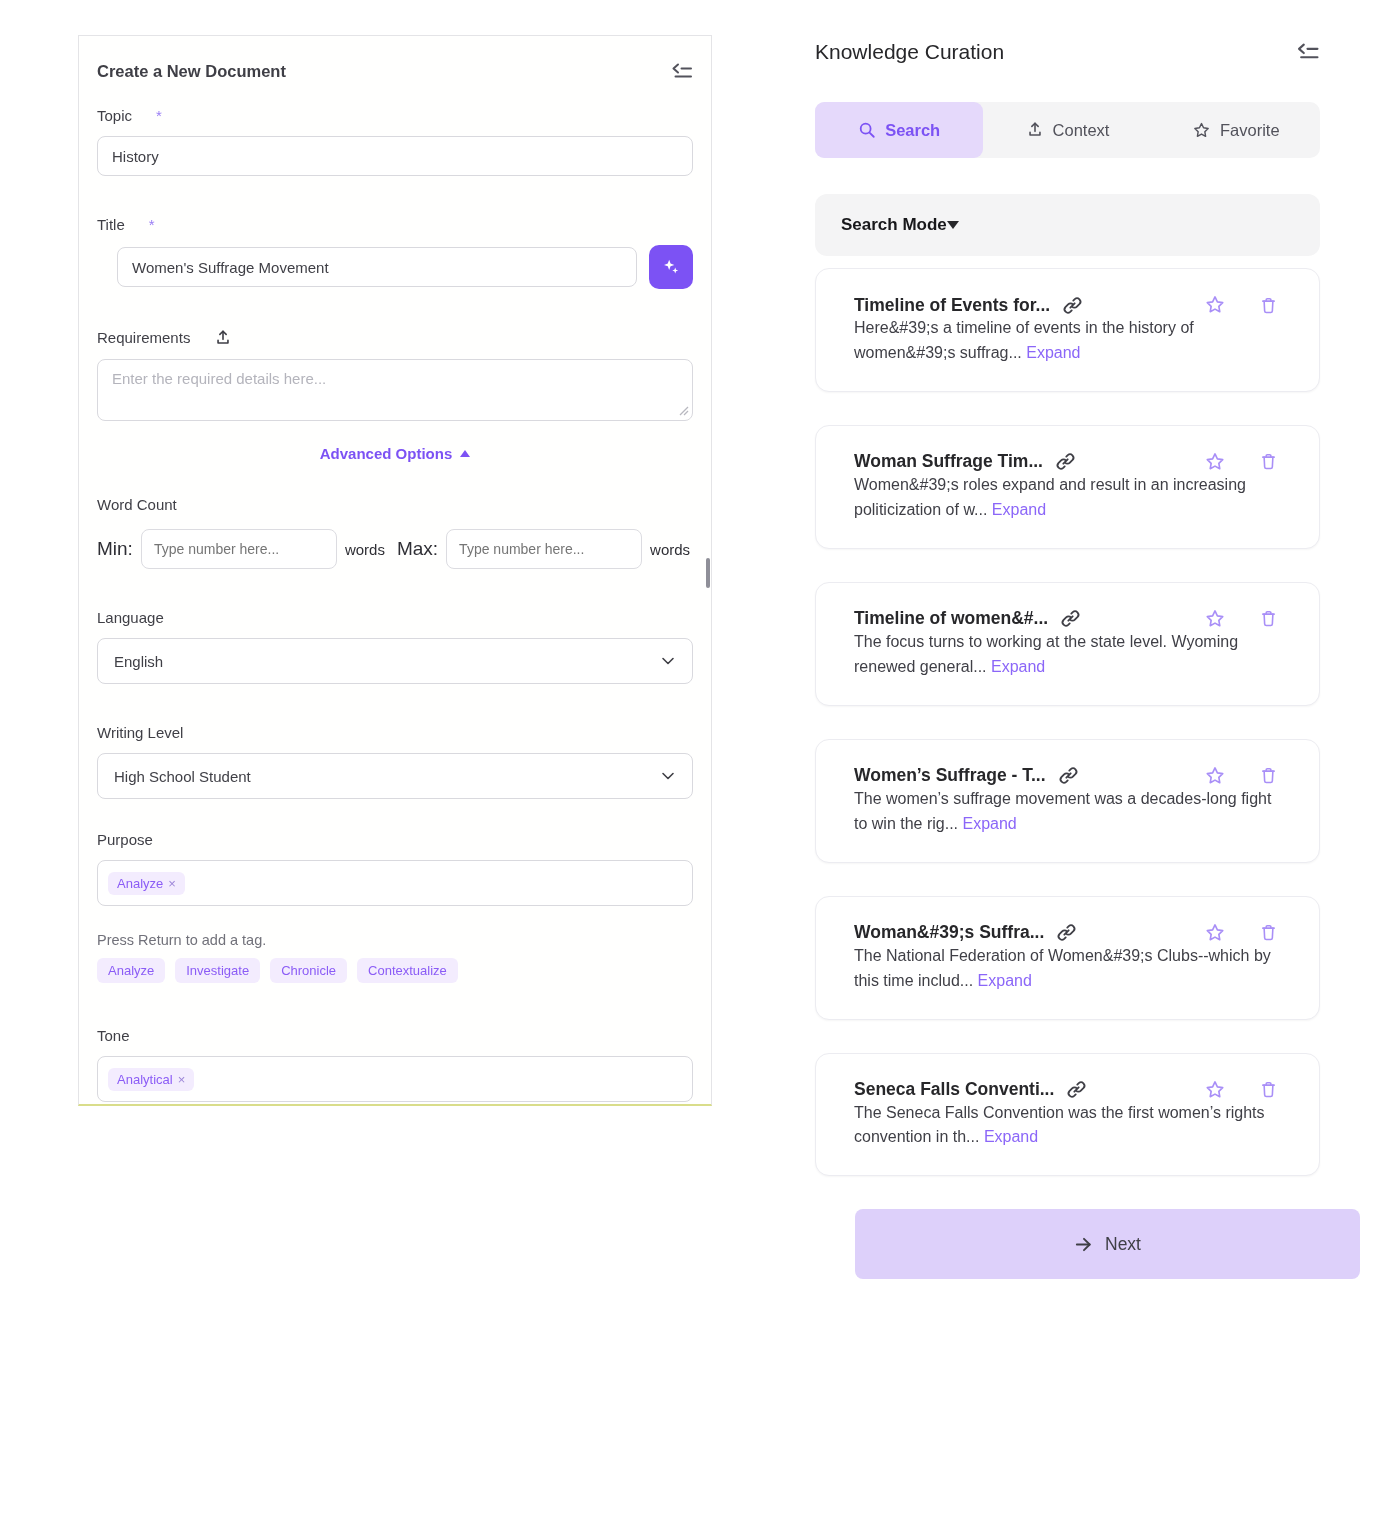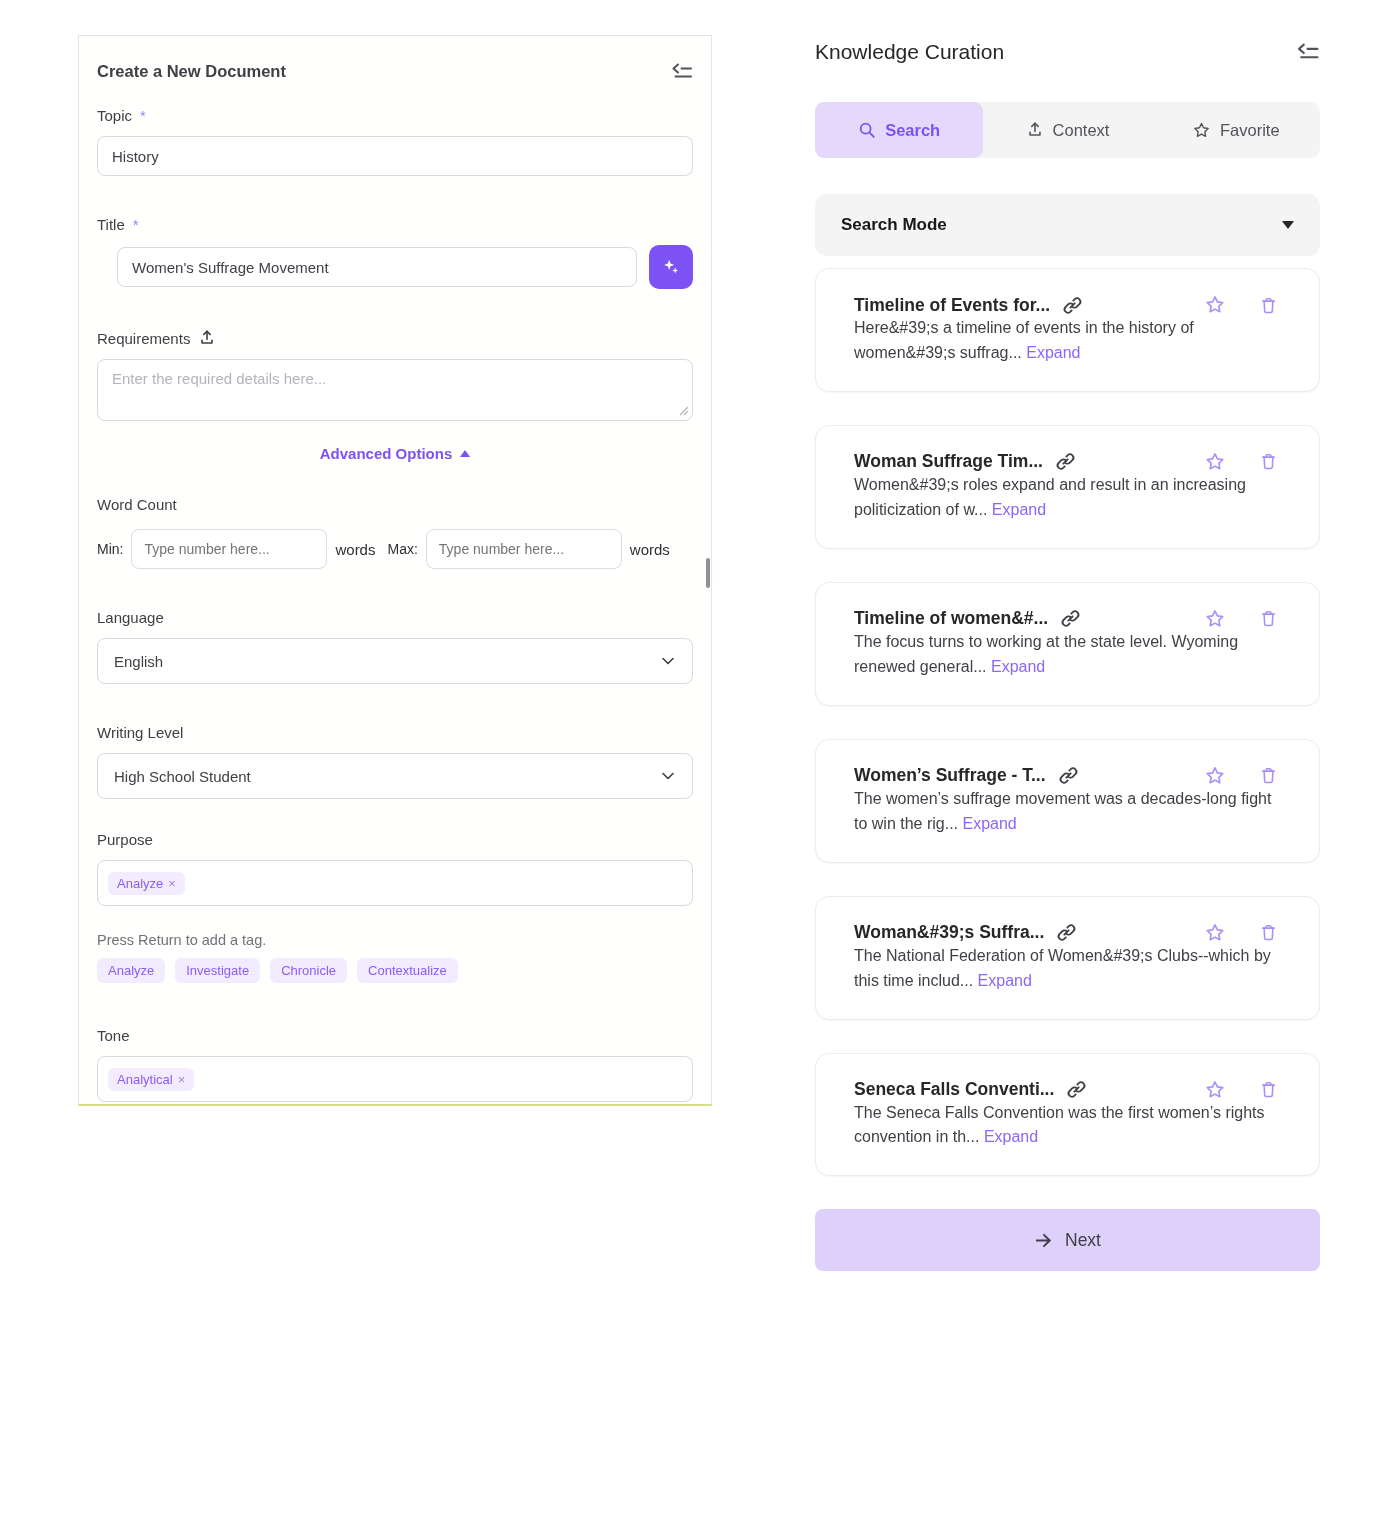--- a/index.html
+++ b/index.html
@@ -6,41 +6,41 @@
   html,body { width:1400px; height:1536px; overflow:hidden; background:#ffffff;
     font-family:"Liberation Sans","DejaVu Sans",sans-serif; color:#3f3f46; }
 
   
   .left-panel { position:absolute; left:78px; top:35px; width:634px; height:1071px;
     background:#fffffe; border:1px solid #e4e4e7; border-bottom:2px solid #d9dd8a;
     overflow:hidden; padding:26px 18px 0; }
   .lp-header { display:flex; align-items:center; justify-content:space-between; margin-bottom:26px; }
   .lp-title { font-size:16.5px; font-weight:700; color:#3f3f46; }
   .icon-btn { background:none; border:none; color:#52525b; cursor:pointer; display:flex; align-items:center; }
-  .field-label { font-size:15px; color:#3f3f46; margin-bottom:12px; display:flex; align-items:flex-end; gap:8px; }
+  .field-label { font-size:15px; color:#3f3f46; margin-bottom:12px; display:flex; align-items:flex-start; gap:24px; }
   .req-mark { color:#9a7ef5; }
   .text-input { width:100%; height:40px; border:1px solid #d9d9de; border-radius:8px;
     padding:12px 14px; font-size:15px; color:#3f3f46; background:#fff; outline:none;
     font-family:"Liberation Sans","DejaVu Sans",sans-serif; }
   .text-input::placeholder, textarea::placeholder { color:#b4b4bc; }
   .field { margin-top:40px; }
   .title-row { display:flex; align-items:center; gap:12px; }
   .sparkle-btn { width:44px; height:44px; min-width:44px; border:none; border-radius:10px;
     background:#7c52f4; display:flex; align-items:center; justify-content:center; cursor:pointer; }
   .ta-wrap { position:relative; }
   textarea.req-textarea { width:100%; height:62px; border:1px solid #d9d9de; border-radius:8px;
     padding:10px 14px; font-size:15px; resize:none; outline:none; display:block;
     font-family:"Liberation Sans","DejaVu Sans",sans-serif; }
   .grip { position:absolute; right:4px; bottom:5px; }
   .adv-row { margin-top:24px; display:flex; justify-content:center; }
   .adv-link { display:flex; align-items:center; gap:8px; color:#7c52f4; font-size:15px; cursor:pointer;font-weight:bold; }
   .tri-up { width:0; height:0; border-left:5px solid transparent; border-right:5px solid transparent;
     border-bottom:7px solid #7c52f4; }
   .wc-row { display:flex; align-items:center; gap:8px; margin-top:16px; }
-  .wc-label { font-size:14px; color:#2f2f35; }
+  .wc-label { font-size:19px; color:#2f2f35; }
   .wc-input { width:196px; height:40px; border:1px solid #dcdce1; border-radius:8px; padding:0 12px;
     font-size:14px; outline:none; font-family:"Liberation Sans","DejaVu Sans",sans-serif; }
   .wc-unit { font-size:15px; color:#2f2f35; margin-right:4px; }
   .select-box { width:100%; height:46px; border:1px solid #d9d9de; border-radius:8px;
     display:flex; align-items:center; justify-content:space-between; padding:0 16px;
     font-size:15px; color:#3f3f46; cursor:pointer; background:#fff; }
   .chip-box { width:100%; height:46px; border:1px solid #d9d9de; border-radius:8px;
     display:flex; align-items:center; padding:0 10px; background:#fff; }
   .chip { background:#f3ecfe; color:#8b5cf6; font-size:13px; padding:4px 9px; border-radius:6px;
     display:inline-flex; align-items:center; gap:5px; }
@@ -53,38 +53,38 @@
 
   
   .right-panel { position:absolute; left:815px; top:40px; width:505px; }
   .rp-header { display:flex; align-items:center; justify-content:space-between; margin-bottom:38px; }
   .rp-title { font-size:21px; font-weight:500; color:#27272a; }
   .tab-bar { display:flex; background:#f4f4f5; border-radius:10px; height:56px; align-items:stretch; }
   .tab { flex:1; display:flex; align-items:center; justify-content:center; gap:9px;
     font-size:16.5px; color:#52525b; cursor:pointer; border-radius:9px; }
   .tab.active { background:#e5d9fb; color:#7c52f4; font-weight:600; }
   .search-mode { margin-top:36px; height:62px; background:#f4f4f5; border-radius:12px;
-    display:flex; align-items:center; justify-content:space-between; padding:0 26px; cursor:pointer; }
+    display:flex; align-items:center; justify-content:flex-start; padding:0 26px; cursor:pointer; }
   .sm-label { font-size:17px; font-weight:700; color:#18181b; }
   .tri-down { width:0; height:0; border-left:6px solid transparent; border-right:6px solid transparent;
     border-top:8px solid #27272a; }
   .cards { margin-top:12px; }
   .card { background:#fff; border:1px solid #ececf1; border-radius:14px; padding:25px 38px;
     margin-bottom:33px; box-shadow:0 1px 2px rgba(16,16,32,0.04); }
   .card-head { display:flex; align-items:center; }
   .card-title { font-size:17.5px; font-weight:700; color:#27272a; white-space:nowrap; }
   .link-ic { color:#3f3f46; margin-left:12px; display:flex; cursor:pointer; }
   .head-spacer { flex:1; }
   .star-ic, .trash-ic { color:#a98ff7; display:flex; cursor:pointer; }
   .trash-ic { margin-left:32px; margin-right:2px; }
   .card-body { margin-top:0; font-size:16px; line-height:1.56; color:#3f3f46; }
   .expand-link { color:#8b66f8; cursor:pointer; }
-  .next-btn { margin-top:30px; height:62px; width:100%; background:#ddd0fa; border:none;
+  .next-btn { margin-top:30px; height:70px; width:100%; background:#ddd0fa; border:none;
     border-radius:8px; display:flex; align-items:center; justify-content:center; gap:12px;
-    font-size:17.5px; color:#3f3f46; cursor:pointer; font-family:"Liberation Sans","DejaVu Sans",sans-serif; }
+    font-size:17.5px; color:#3f3f46; cursor:pointer; font-family:"Liberation Sans","DejaVu Sans",sans-serif;margin-left:40px; }
   svg { display:block; }
 </style>
 </head>
 <body>
 
 <div class="left-panel">
   <div class="lp-header">
     <div class="lp-title">Create a New Document</div>
     <button class="icon-btn">
       <span>

